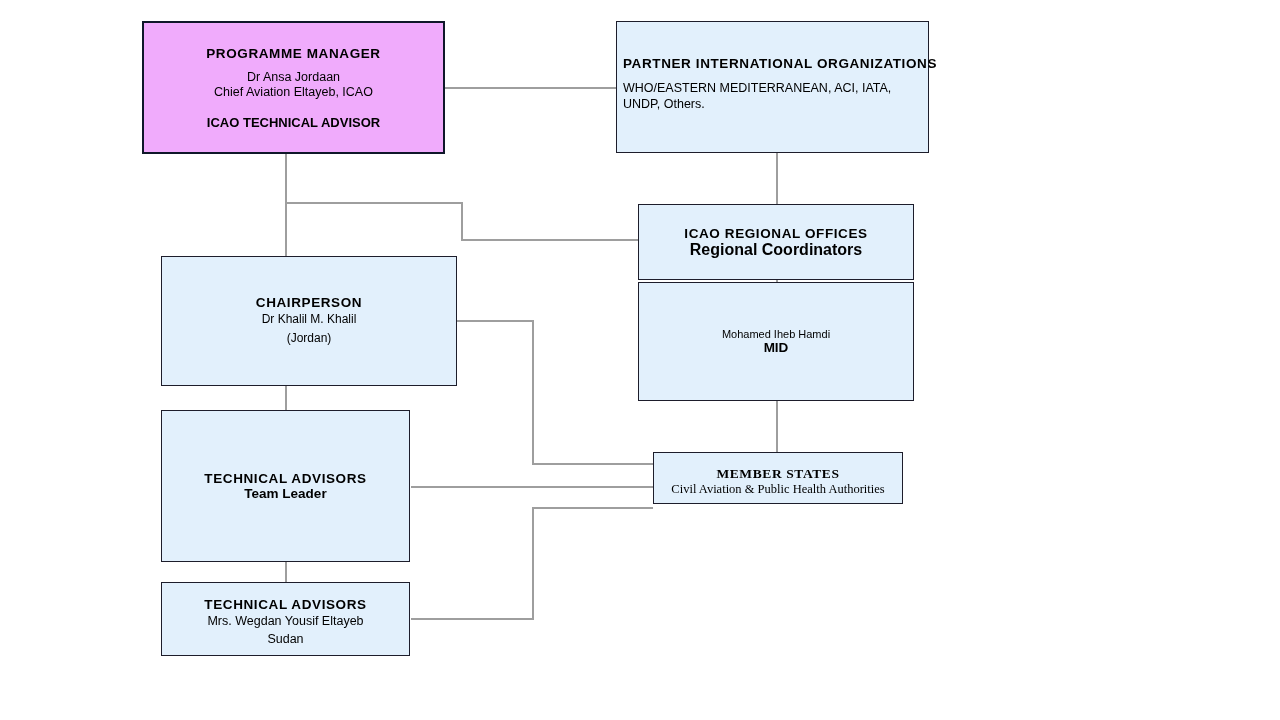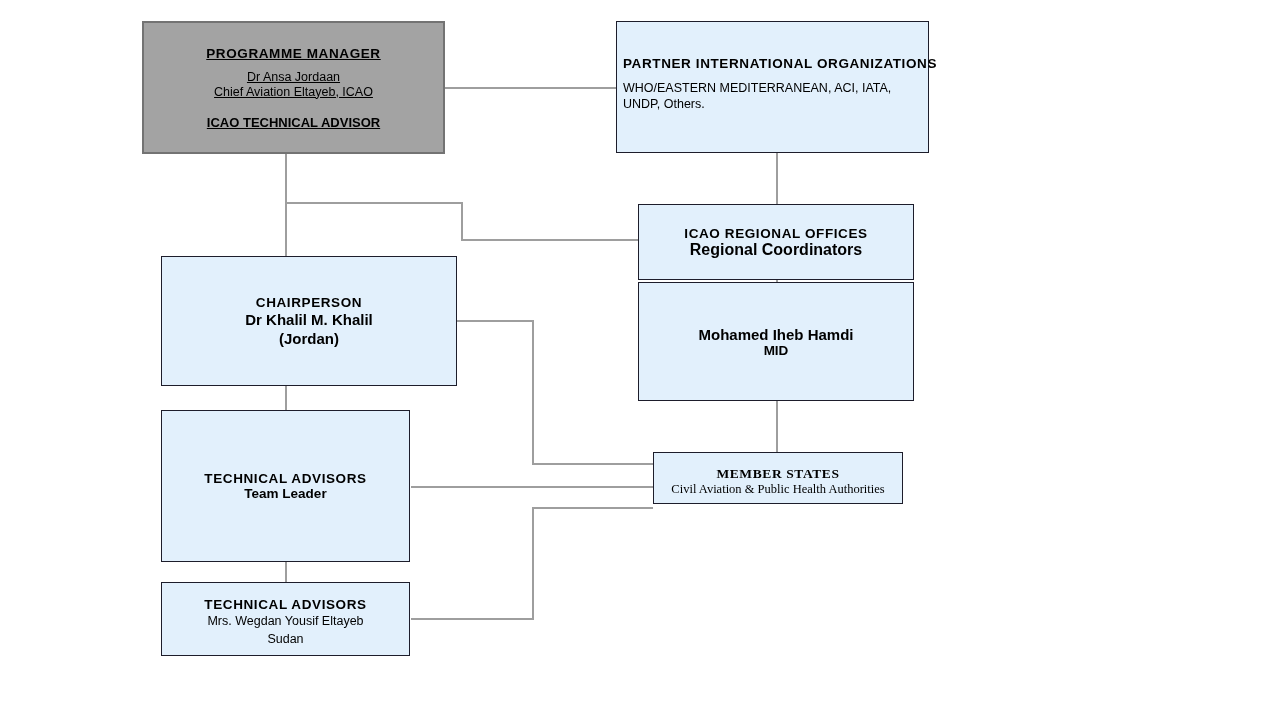--- a/index.html
+++ b/index.html
@@ -38,23 +38,22 @@
     display: flex;
     flex-direction: column;
     justify-content: center;
     align-items: center;
     text-align: center;
     background: #e2f0fc;
     border: 1px solid #1d1d2b;
     padding: 2px 6px;
   }
   .node.accent {
-    background: #a3a3a3;
-    border: 2px solid #737373;
-    text-decoration: underline;
+    background: #f0abfc;
+    border: 2px solid #0f172a;
   }
   .line-title {
     font-weight: bold;
     letter-spacing: 0.6px;
     white-space: nowrap;
   }
   .line-sub {
     font-weight: normal;
     white-space: nowrap;
   }
@@ -71,25 +70,25 @@
   #node-programme-manager .line-sub   { font-size: 12.5px; line-height: 15px; }
   #node-programme-manager .line-bold  { font-size: 13px; }
 
   #node-partner-orgs { align-items: flex-start; justify-content: flex-start; padding-top: 34px; }
   #node-partner-orgs .line-title { font-size: 13.5px; }
   #node-partner-orgs .line-sub   { font-size: 12.5px; line-height: 16px; }
 
   #node-regional-offices .line-title { font-size: 13.5px; }
   #node-regional-offices .line-bold  { font-size: 16px; }
 
-  #node-mid .line-sub  { font-size: 15px; font-weight: bold; }
+  #node-mid .line-sub  { font-size: 11px; }
   #node-mid .line-bold { font-size: 13.5px; }
 
   #node-chairperson .line-title { font-size: 13.5px; }
-  #node-chairperson .line-sub   { font-size: 15px; line-height: 19px; font-weight: bold; }
+  #node-chairperson .line-sub   { font-size: 12px; line-height: 19px; }
 
   #node-technical-advisors-lead .line-title { font-size: 13.5px; }
   #node-technical-advisors-lead .line-bold  { font-size: 13.5px; }
 
   #node-technical-advisors-sudan { justify-content: flex-start; padding-top: 14px; }
   #node-technical-advisors-sudan .line-title { font-size: 13.5px; }
   #node-technical-advisors-sudan .line-sub   { font-size: 12.5px; line-height: 18px; }
 
   #node-member-states { justify-content: flex-start; padding-top: 13px; }
   #node-member-states .line-title { font-size: 13.5px; }

